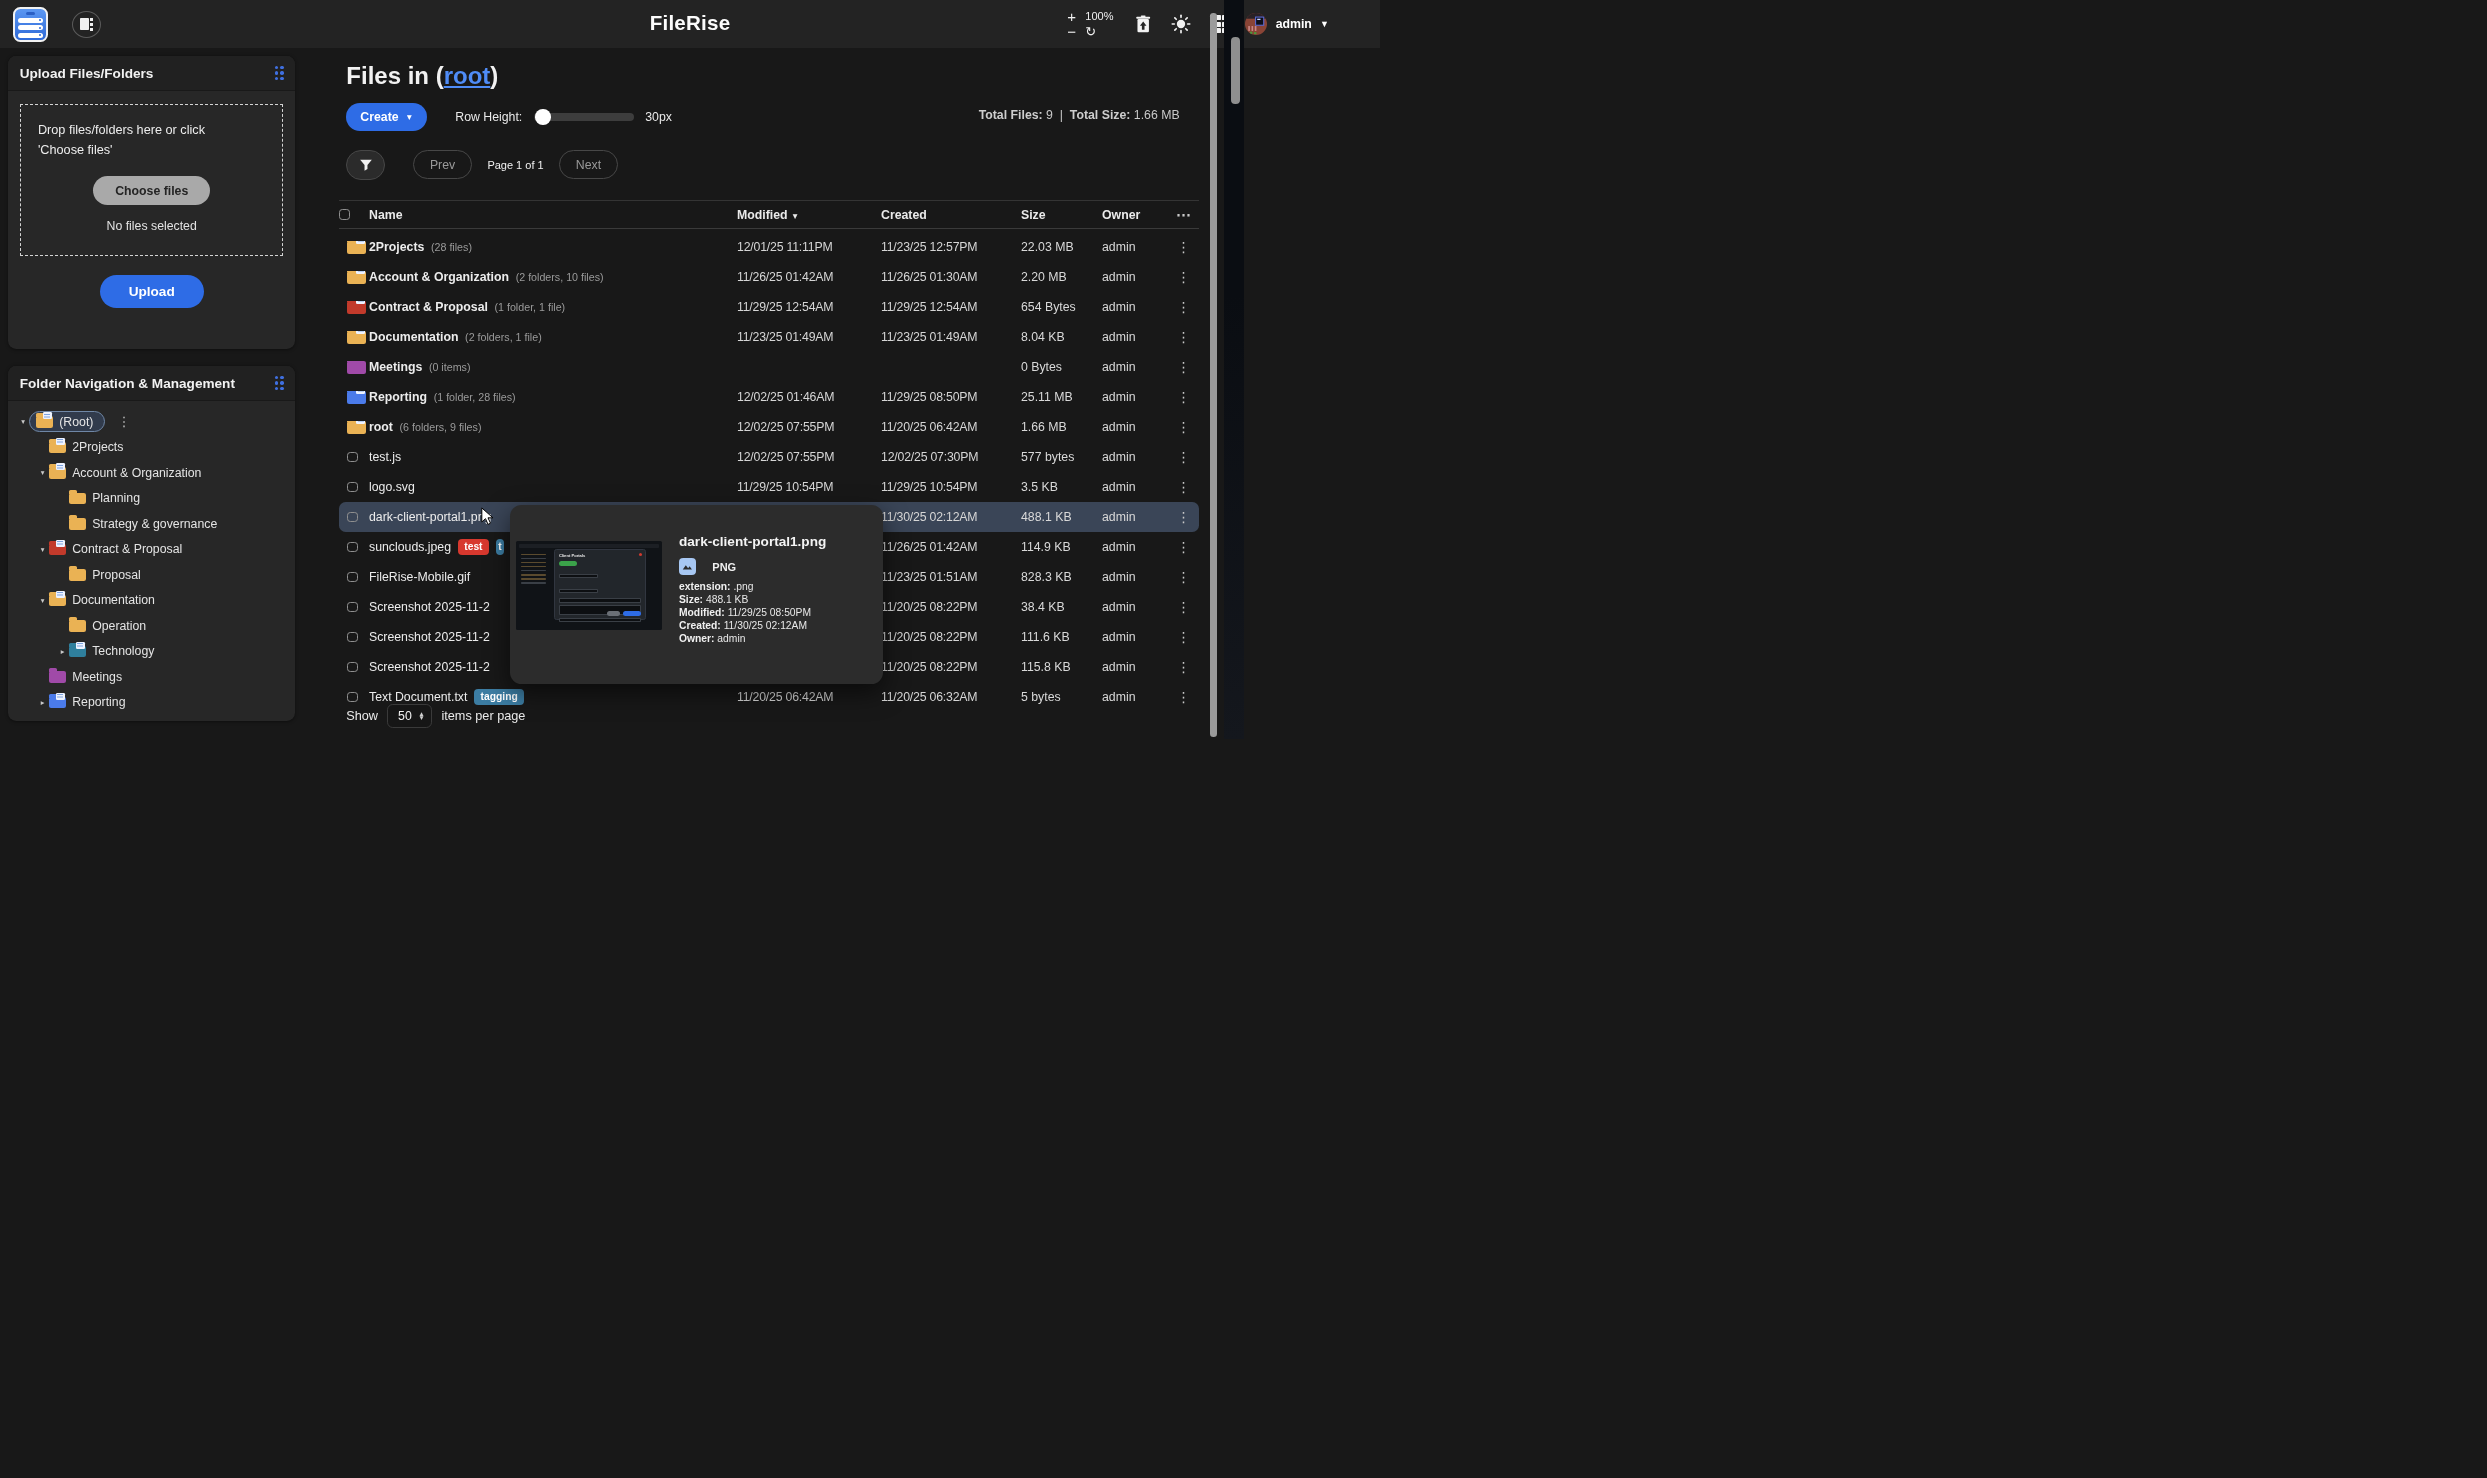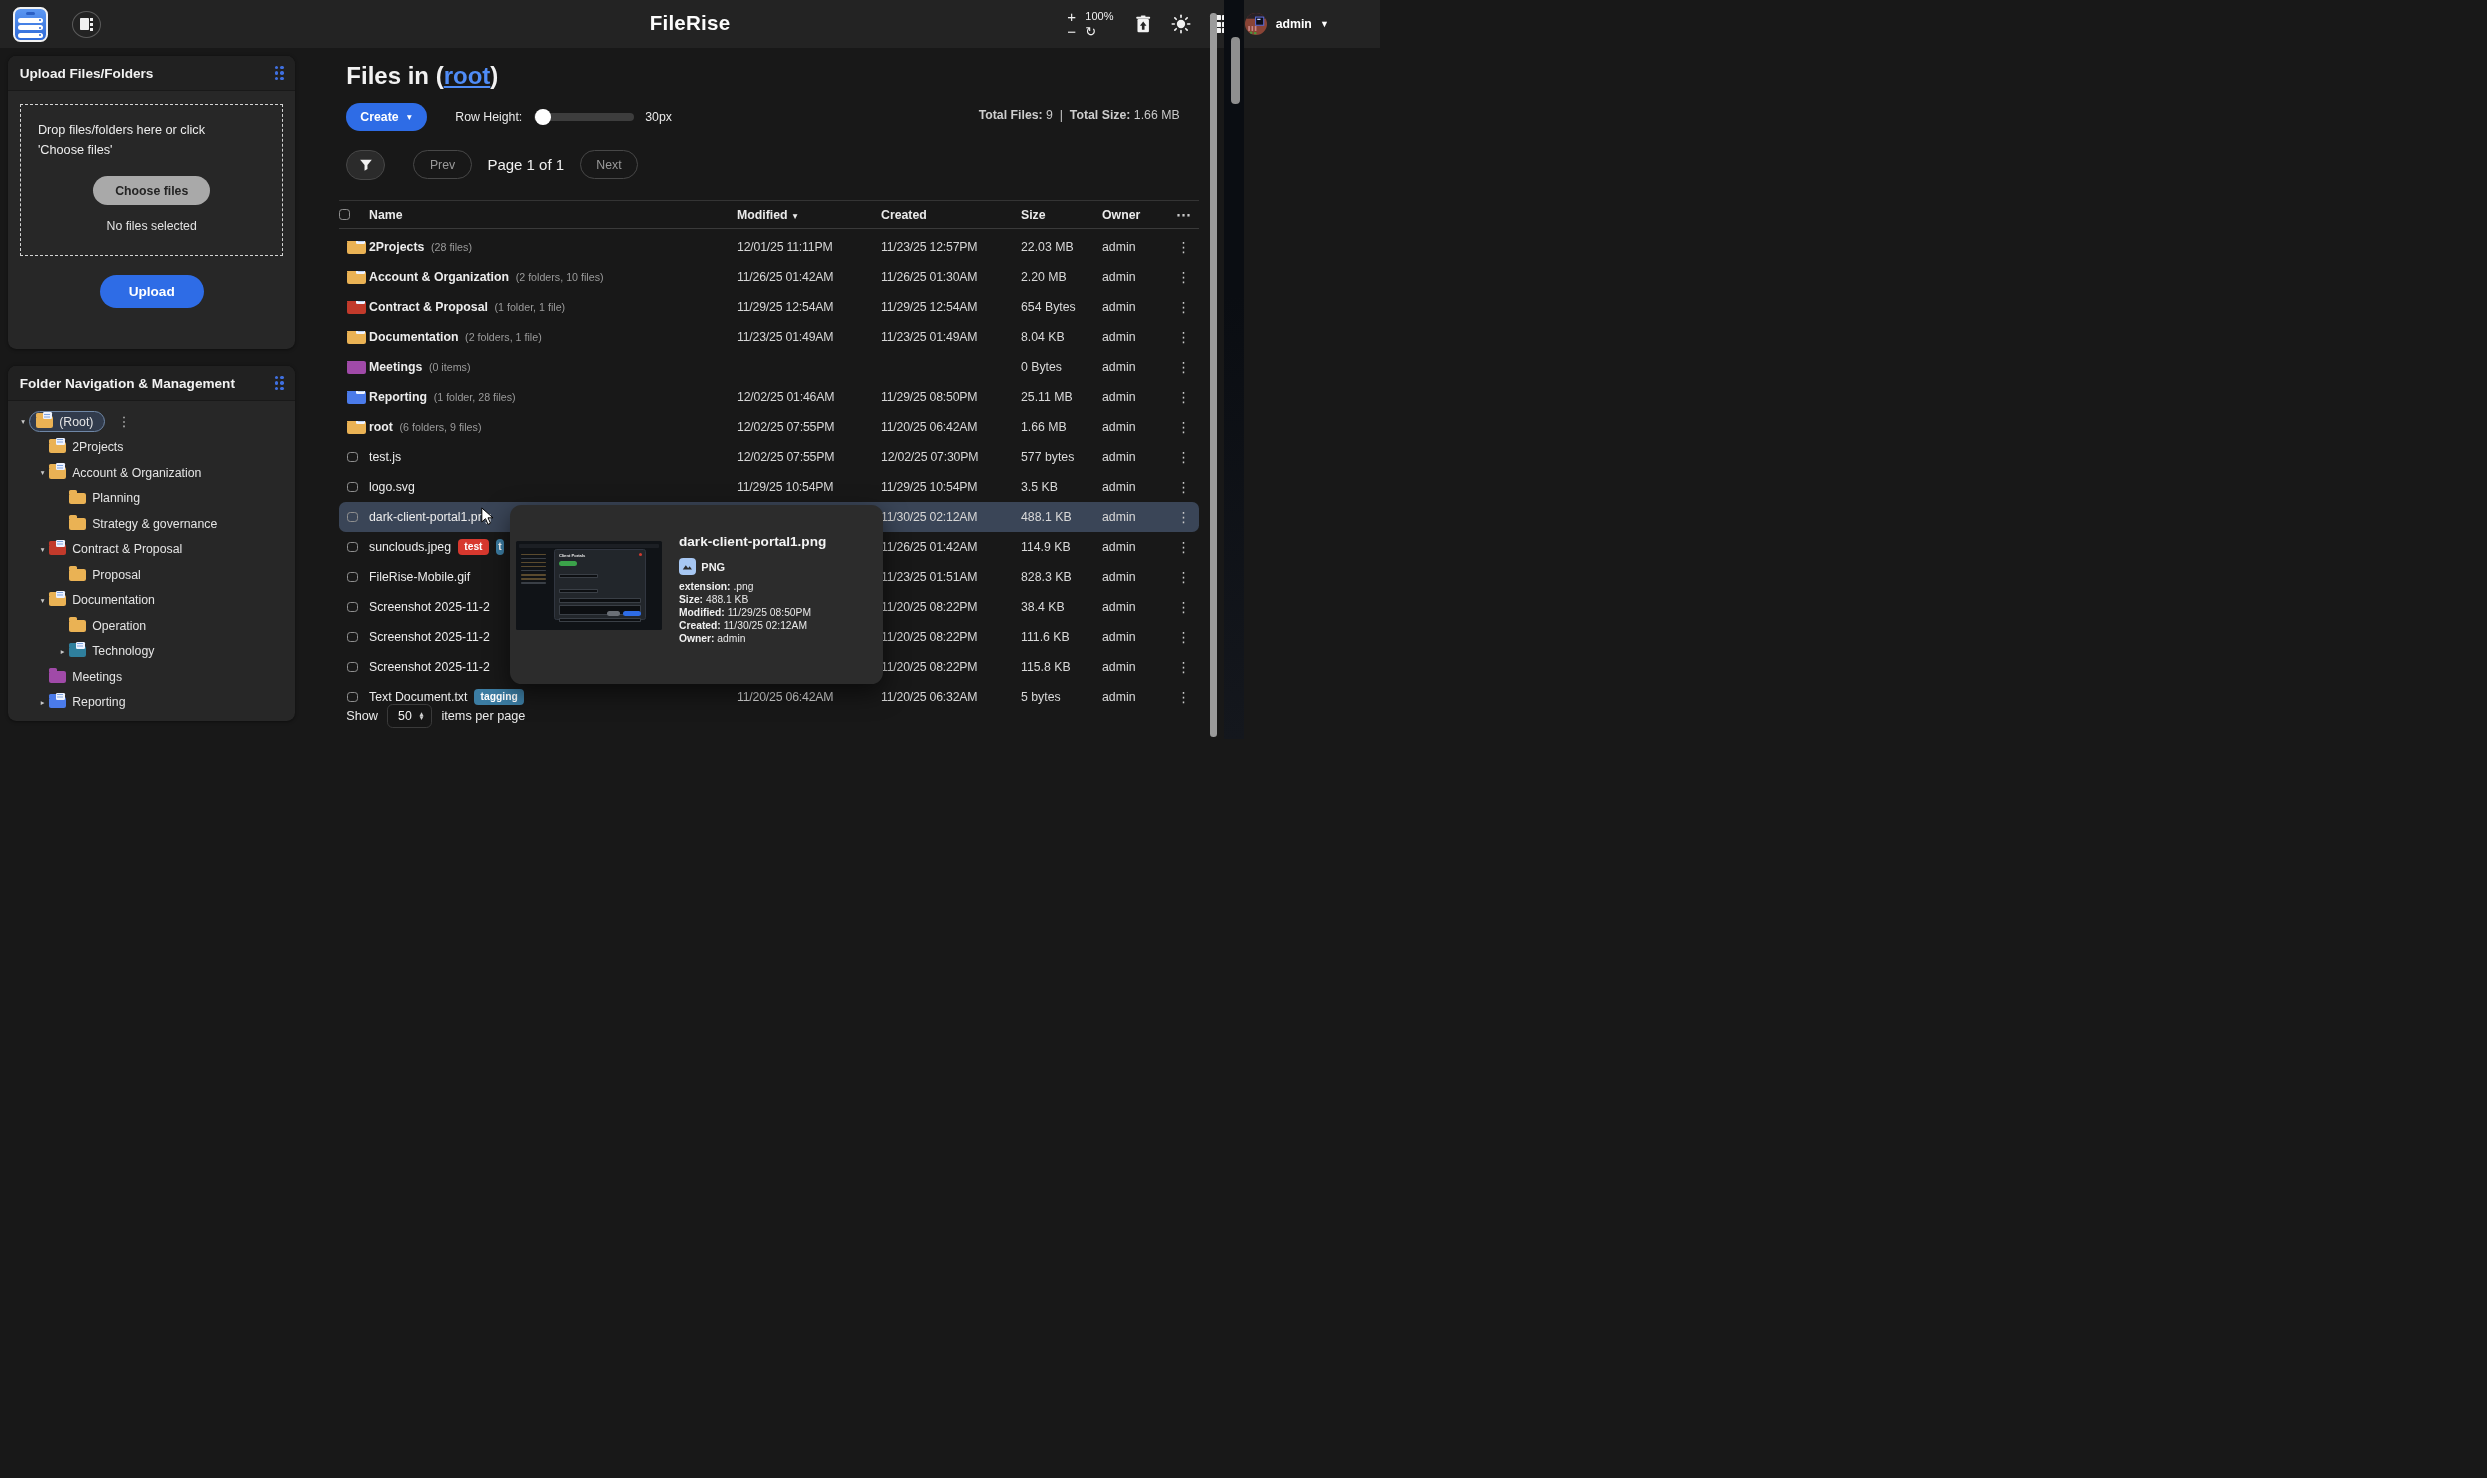--- a/index.html
+++ b/index.html
@@ -96,21 +96,21 @@
   .search-box { margin-left:18px; width:500px; height:31px; border:0.8px solid #3c3c3c; border-radius:7.4px;
     display:flex; overflow:hidden; }
   .search-iconseg { width:36px; background:#2b2b2b; border-right:0.8px solid #3c3c3c;
     display:flex; align-items:center; justify-content:center; }
   .search-box input { flex:1; background:#101010; border:none; outline:none; color:#e8e8e8;
     font-size:12.3px; padding:0 11.5px; font-family:"Liberation Sans",sans-serif; }
   .search-box input::placeholder { color:#8d8d8d; }
   .pg-btn { border:0.8px solid #474747; background:transparent; color:#9a9a9a; font-size:12.3px;
     border-radius:15.6px; padding:6.6px 15.6px; }
   .pg-prev { margin-left:28px; }
-  .pg-label { margin:0 15.6px; font-size:15px; color:#f0f0f0; }
+  .pg-label { margin:0 15.6px; font-size:11px; color:#f0f0f0; }
 
   
   .tgrid { display:grid; grid-template-columns:30px 1fr 144px 140px 81px 76px 31px; align-items:center; }
   .thead { position:absolute; left:10px; top:156px; width:860px; height:29px; border-top:0.8px solid #343434;
     border-bottom:0.8px solid #3a3a3a; font-weight:bold; font-size:12.3px; color:#eaeaea; }
   .thead .cell { padding-left:10px; } .thead .c-first { padding-left:0; }
   .th-sort { font-size:8.2px; }
   .rows { position:absolute; left:10px; top:188px; width:860px; }
   .trow { height:30px; font-size:12.3px; color:#d9d9d9; border-radius:6.6px; }
   .trow.selected { background:#3a4557; }
@@ -131,21 +131,21 @@
 
   .foot-row { position:absolute; left:17.3px; top:660px; display:flex; align-items:center; font-size:12.7px; color:#eaeaea; }
   .pp-select { margin:0 9px; background:#161616; border:0.8px solid #3a3a3a; border-radius:5.8px;
     padding:4.1px 6.6px 4.1px 10px; display:flex; align-items:center; gap:6.6px; color:#f2f2f2; font-size:12.3px; }
   .pp-carets { display:flex; flex-direction:column; line-height:.55; font-size:6.6px; color:#cfcfcf; }
 
   
   .tooltip { position:absolute; left:510px; top:505px; width:373px; height:179px; background:#2c2c2c;
     border-radius:11.5px; box-shadow:0 8.2px 25px rgba(0,0,0,.55); z-index:30; }
   .tt-title { position:absolute; left:169px; top:29px; font-size:13.6px; font-weight:bold; color:#f4f4f4; }
-  .tt-typerow { position:absolute; left:169px; top:53px; display:flex; align-items:center; gap:5px; }
+  .tt-typerow { position:absolute; left:169px; top:53px; display:flex; align-items:center; gap:16px; }
   .tt-imgicon { width:17.3px; height:17.3px; background:#a7c7f2; border-radius:4.1px; display:flex;
     align-items:center; justify-content:center; }
   .tt-typelabel { font-size:11px; font-weight:bold; color:#f0f0f0; }
   .tt-fields { position:absolute; left:169px; top:76px; font-size:10.3px; line-height:1.26; color:#e8e8e8; }
   .tt-fields b { color:#f0f0f0; }
   .thumb { position:absolute; left:5.8px; top:36px; width:146px; height:89px; background:#101317;
     border-radius:1.6px; overflow:hidden; }
   .thumb .tbar { position:absolute; left:3.3px; top:2.5px; right:3.3px; height:4.1px; background:#1c1f24; border-radius:0.8px; }
   .thumb .side { position:absolute; left:3.3px; top:10px; width:28px; bottom:6.6px; }
   .thumb .side i { display:block; height:1.6px; margin:2.5px 1.6px; background:#5a4a2e; border-radius:0.8px; }

